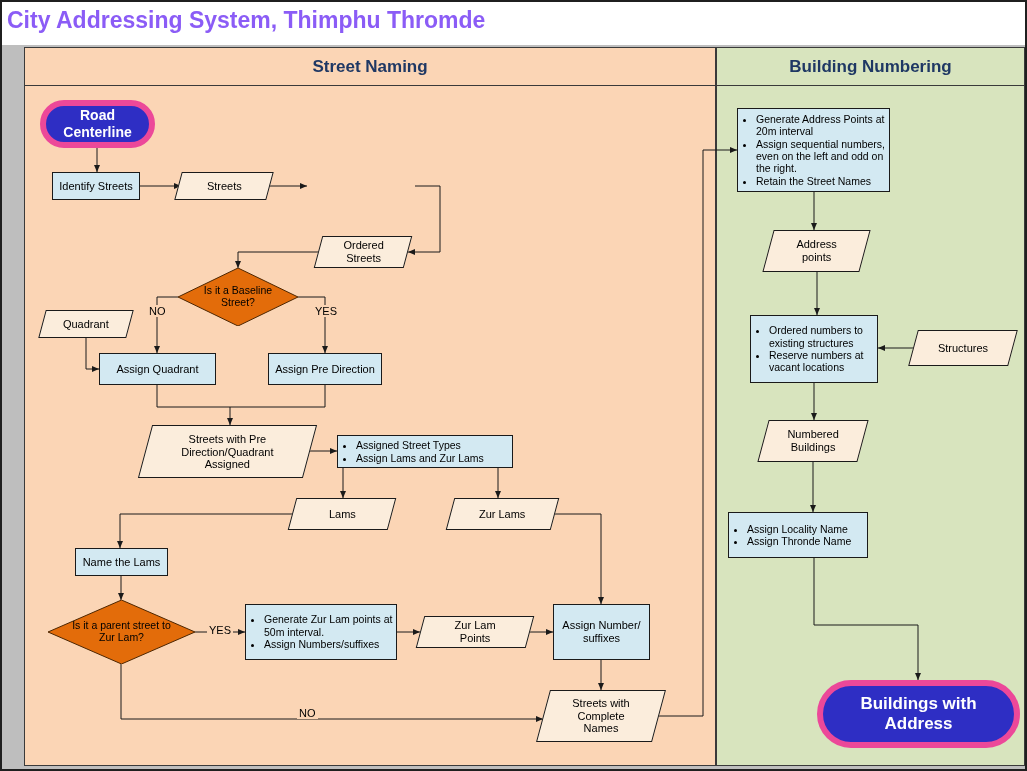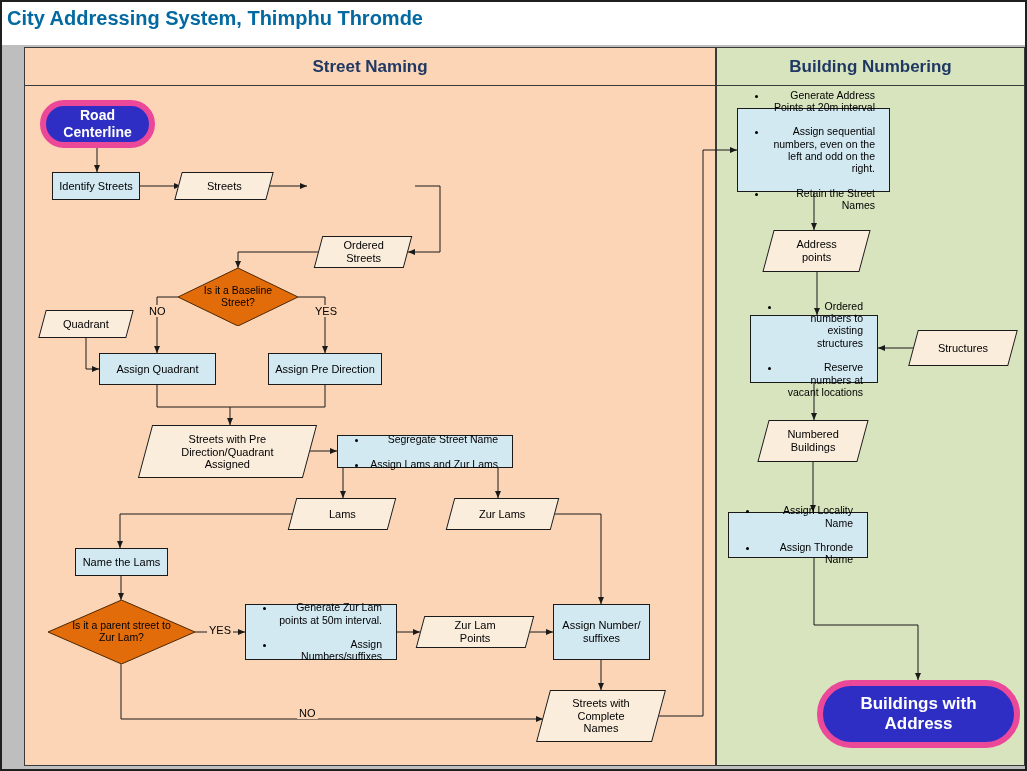--- a/index.html
+++ b/index.html
@@ -2,32 +2,32 @@
 <html><head>
 <meta charset="utf-8">
 <style>
   html,body{margin:0;padding:0;background:#888;}
   #canvas{
     position:relative;width:1027px;height:771px;background:#BEBEBE;
     font-family:"Liberation Sans",sans-serif;color:#000;overflow:hidden;
   }
   #outer-border{position:absolute;inset:0;border:2px solid #1f1f1f;pointer-events:none;z-index:60;}
   #title-bar{position:absolute;left:0;top:0;width:1027px;height:45px;background:#FFFFFF;z-index:1;}
-  #title-text{position:absolute;left:7px;top:7px;font-size:20px;font-weight:bold;color:#0369a1;white-space:nowrap;}
+  #title-text{position:absolute;left:7px;top:7px;font-size:23px;font-weight:bold;color:#8b5cf6;white-space:nowrap;}
   .panel{position:absolute;border:1px solid #3a3a3a;box-sizing:border-box;z-index:1;}
   .panel-header{height:37px;border-bottom:1px solid #3a3a3a;display:flex;align-items:center;justify-content:center;
     font-weight:bold;font-size:17px;color:#1F3864;}
   #connector-layer{position:absolute;left:0;top:0;z-index:5;pointer-events:none;}
   .shape{position:absolute;box-sizing:border-box;z-index:10;}
   .process{background:#D3E9F2;border:1px solid #1a1a1a;display:flex;align-items:center;justify-content:center;
     text-align:center;font-size:11px;line-height:1.15;padding:1px 2px;}
   .bullets-box{background:#D3E9F2;border:1px solid #1a1a1a;display:flex;flex-direction:column;justify-content:center;
     font-size:10.5px;line-height:1.18;padding:2px 2px;}
   .bullets-box ul{margin:0;padding-left:16px;}
-  .bullets-box li{text-align:right;margin:12px;padding:0;}
+  .bullets-box li{text-align:left;margin:0;padding:0;}
   .data-shape{background:#FBEDDC;border:1px solid #1a1a1a;transform:skewX(-15deg);
     display:flex;align-items:center;justify-content:center;}
   .data-shape>span{transform:skewX(15deg);text-align:center;font-size:11px;line-height:1.15;display:inline-block;}
   .decision{background:transparent;}
   .decision svg{position:absolute;left:0;top:0;width:100%;height:100%;}
   .decision .q{position:absolute;inset:0;display:flex;align-items:center;justify-content:center;
     text-align:center;font-size:10.5px;line-height:1.12;z-index:2;}
   .decision .q span{display:inline-block;}
   .terminator{background:#2E2EC4;border:6px solid #ec4899;border-radius:28px;display:flex;align-items:center;
     justify-content:center;color:#fff;font-weight:bold;text-align:center;line-height:1.2;}
@@ -125,21 +125,21 @@
   <div class="shape process" style="left:268px;top:353px;width:114px;height:32px;">
     <span>Assign Pre Direction</span>
   </div>
 
   <div class="shape data-shape" style="left:145px;top:425px;width:165px;height:53px;">
     <span style="max-width:125px;">Streets with Pre Direction/Quadrant Assigned</span>
   </div>
 
   <div class="shape bullets-box" style="left:337px;top:435px;width:176px;height:33px;">
     <ul>
-      <li>Segregate Street Name</li>
+      <li>Assigned Street Types</li>
       <li>Assign Lams and Zur Lams</li>
     </ul>
   </div>
 
   <div class="shape data-shape" style="left:292px;top:498px;width:100px;height:32px;">
     <span>Lams</span>
   </div>
 
   <div class="shape data-shape" style="left:450px;top:498px;width:105px;height:32px;">
     <span>Zur Lams</span>

